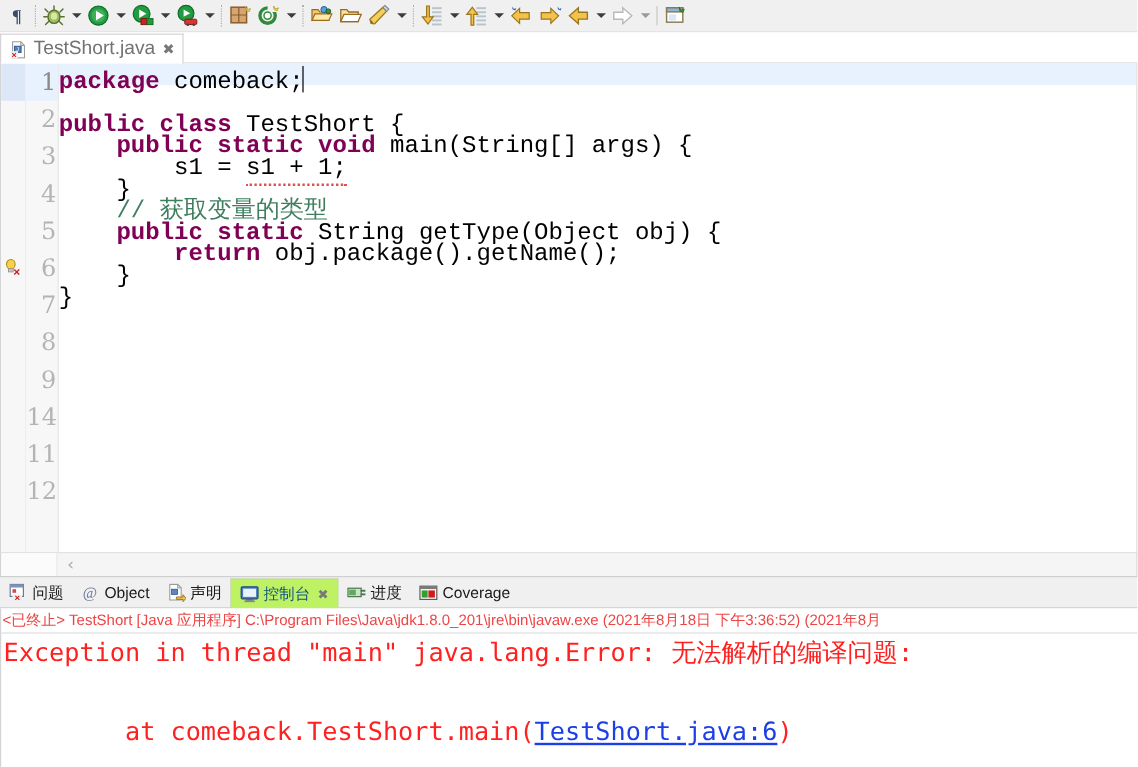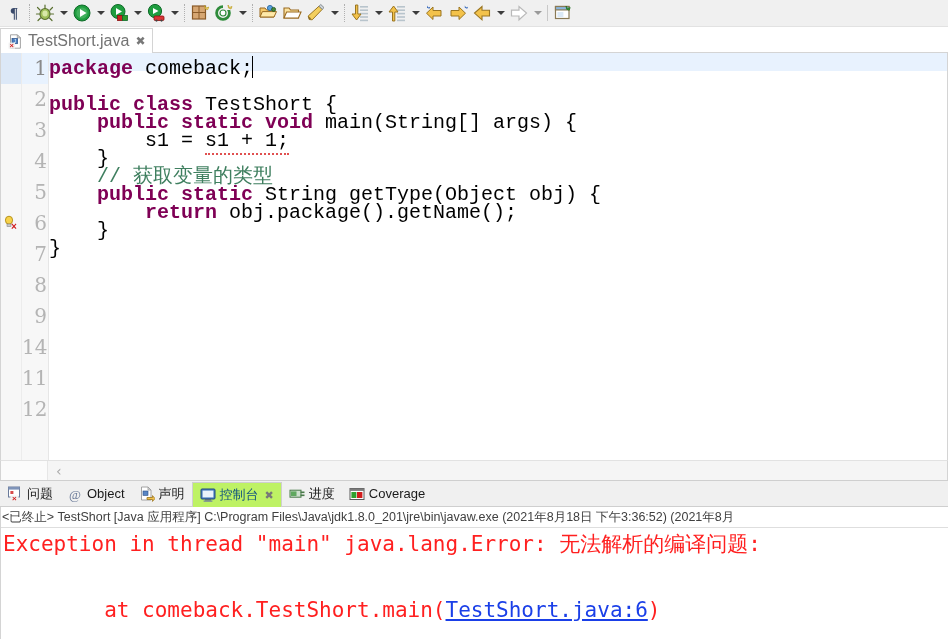--- a/index.html
+++ b/index.html
@@ -245,21 +245,21 @@
   #console {
     background: #ffffff;
     border-left: 1px solid #d4d4d4;
     position: relative;
     height: 152px;
     overflow: hidden;
   }
   #console-head {
     font-family: "Liberation Sans", sans-serif;
     font-size: 12.5px;
-    color: #404040;
+    color: #ef4444;
     white-space: nowrap;
     padding: 2px 0 1px 1px;
     line-height: 17px;
     border-bottom: 1px solid #dedede;
   }
   .cline {
     font-family: "DejaVu Sans Mono", "Liberation Mono", monospace;
     font-size: 21px;
     line-height: 33px;
     color: #ff2020;

